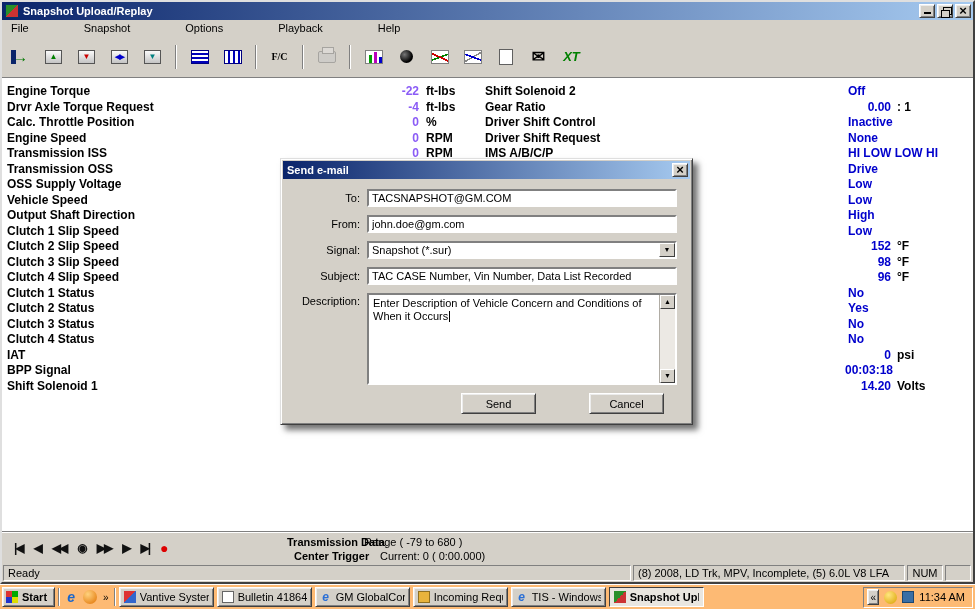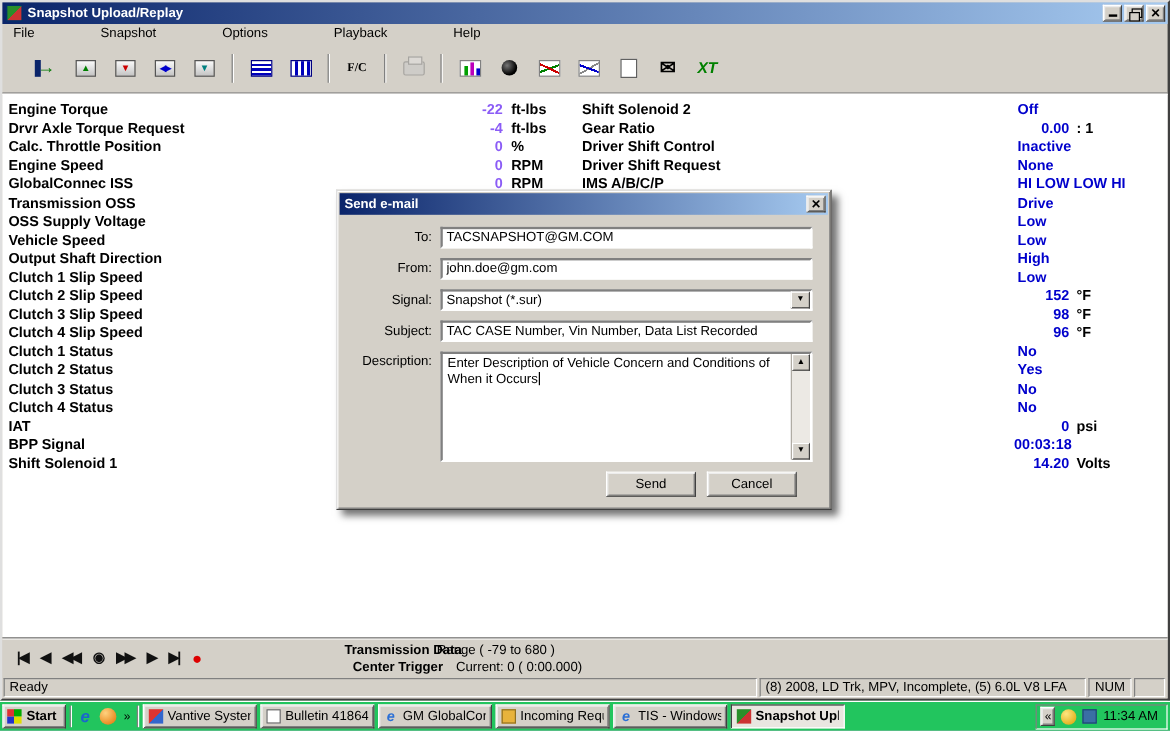--- a/index.html
+++ b/index.html
@@ -16,21 +16,21 @@
   .win-btn { width:16px; height:14px; background:#d4d0c8; border:1px solid; border-color:#fff #404040 #404040 #fff;
     box-shadow:inset 1px 1px 0 #ececec, inset -1px -1px 0 #808080; margin-left:2px; position:relative; flex:none; cursor:default; }
   .win-btn.min::before { content:""; position:absolute; left:4px; bottom:3px; width:7px; height:2px; background:#000; }
   .win-btn.restore::after { content:""; position:absolute; left:5px; top:2px; width:7px; height:6px; border:1px solid #000; }
   .win-btn.restore::before { content:""; position:absolute; left:3px; top:5px; width:7px; height:6px; border:1px solid #000; background:#d4d0c8; z-index:1; }
   .win-btn.close::before { content:"×"; position:absolute; left:0; top:-1px; width:100%; text-align:center; font-size:13px; font-weight:bold; line-height:14px; }
 
   .menubar { height:16px; display:flex; align-items:center; padding-left:2px; flex:none;gap:41px; }
   .menu-item { padding:1px 7px; font-size:11px; }
 
-  .toolbar { height:42px; display:flex; align-items:center; padding-left:23px; gap:6px; flex:none;
+  .toolbar { height:42px; display:flex; align-items:center; padding-left:5px; gap:6px; flex:none;
     border-bottom:1px solid #808080; box-shadow:0 1px 0 #fff; }
   .tb-btn { width:27px; height:28px; display:flex; align-items:center; justify-content:center; }
   .tb-btn.disabled { opacity:.45; }
   .tb-sep { width:2px; height:24px; border-left:1px solid #808080; border-right:1px solid #fff; margin:0 3px; }
   .ico { width:20px; height:16px; display:flex; align-items:center; justify-content:center; font-weight:bold; font-size:12px; }
   .exit-icon { background:linear-gradient(#0a246a,#0a246a) left/5px 14px no-repeat; color:#007700; font-size:15px; }
   .exit-icon::before { content:"→"; }
   .device-upload-icon,.device-download-icon,.device-transfer-icon,.device-sync-icon {
     width:17px; height:14px; border:1px solid #555; background:linear-gradient(#fafafa,#c4c4c4); font-size:8px; }
   .device-upload-icon { color:#008000; } .device-upload-icon::before { content:"▲"; }
@@ -101,24 +101,24 @@
   .combo { flex:1; height:18px; display:flex; background:#fff; border:2px solid; border-color:#808080 #fff #fff #808080; }
   .combo-text { flex:1; padding:0 3px; font-size:11px; line-height:14px; }
   .combo-btn { width:16px; background:#d4d0c8; border:1px solid; border-color:#fff #404040 #404040 #fff; font-size:7px; text-align:center; line-height:12px; }
   .fake-textarea { flex:1; height:92px; background:#fff; border:2px solid; border-color:#808080 #fff #fff #808080; display:flex; }
   .ta-text { flex:1; padding:2px 4px; font-size:11px; line-height:13px; }
   .caret { display:inline-block; width:1px; height:11px; background:#000; vertical-align:-2px; margin-left:1px; }
   .ta-scroll { width:16px; background:#ece9e4; border-left:1px solid #b0aca4; display:flex; flex-direction:column; justify-content:space-between; }
   .sb-btn { height:14px; background:#d4d0c8; border:1px solid; border-color:#fff #404040 #404040 #fff; font-size:7px; text-align:center; line-height:12px; color:#000; }
   .dlg-buttons { display:flex; justify-content:flex-end; gap:9px; margin-top:4px; padding-right:13px; }
   .btn { width:75px; height:21px; background:#d4d0c8; border:1px solid; border-color:#fff #404040 #404040 #fff;
-    box-shadow:inset 1px 1px 0 #ececec, inset -1px -1px 0 #808080; font-size:11px; font-family:"Liberation Sans",sans-serif; cursor:default; }
-
-  
-  .taskbar { position:absolute; left:0; bottom:0; width:975px; height:25px; background:#22c55e; border-top:1px solid #fff;
+    box-shadow:inset 1px 1px 0 #ececec, inset -1px -1px 0 #808080; font-size:11px; font-family:"Liberation Sans",sans-serif; cursor:default;margin-left:44px; }
+
+  
+  .taskbar { position:absolute; left:0; bottom:0; width:975px; height:25px; background:#fdba74; border-top:1px solid #fff;
     display:flex; align-items:center; padding:0 2px; gap:3px; }
   .raised { background:#d4d0c8; border:1px solid; border-color:#fff #404040 #404040 #fff; box-shadow:inset 1px 1px 0 #ececec, inset -1px -1px 0 #808080; }
   .start-btn { height:20px; display:flex; align-items:center; gap:4px; padding:0 7px 0 3px; font-weight:bold; font-size:11px; flex:none; }
   .start-logo { width:12px; height:12px; flex:none;
     background:linear-gradient(90deg,#d33 50%,#0a0 50%) top/100% 50% no-repeat, linear-gradient(90deg,#23c 50%,#dd0 50%) bottom/100% 50% no-repeat; }
   .tb-divider { width:2px; height:18px; border-left:1px solid #808080; border-right:1px solid #fff; flex:none; }
   .ql-icon { width:16px; height:16px; display:flex; align-items:center; justify-content:center; flex:none; }
   .ie-glyph::before { content:"e"; color:#1a66cc; font-weight:bold; font-style:italic; font-size:14px; }
   .launch-app-icon { width:14px; height:14px; border-radius:50%; background:radial-gradient(circle at 35% 30%,#ffd27f,#e07000); }
   .overflow-chevron { font-size:10px; padding:0 2px; flex:none; }
@@ -238,21 +238,21 @@
           <span class="rwrap"><span class="rv txt">Inactive</span></span>
         </div>
         <div class="prow">
           <span class="pl">Engine Speed</span>
           <span class="pv">0</span>
           <span class="pu">RPM</span>
           <span class="ml">Driver Shift Request</span>
           <span class="rwrap"><span class="rv txt">None</span></span>
         </div>
         <div class="prow">
-          <span class="pl">GlobalConnec ISS</span>
+          <span class="pl">Transmission ISS</span>
           <span class="pv">0</span>
           <span class="pu">RPM</span>
           <span class="ml">IMS A/B/C/P</span>
           <span class="rwrap"><span class="rv txt">HI LOW LOW HI</span></span>
         </div>
         <div class="prow">
           <span class="pl">Transmission OSS</span>
           <span class="pv"></span>
           <span class="pu"></span>
           <span class="ml"></span>

